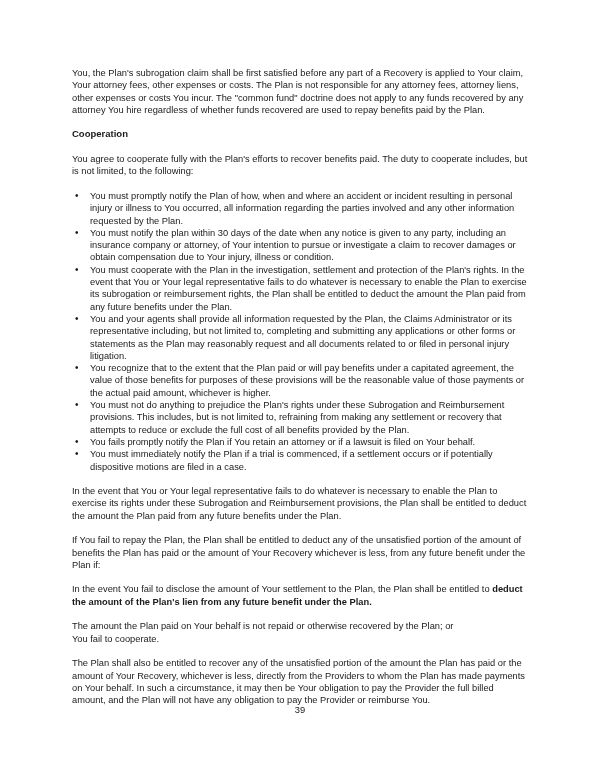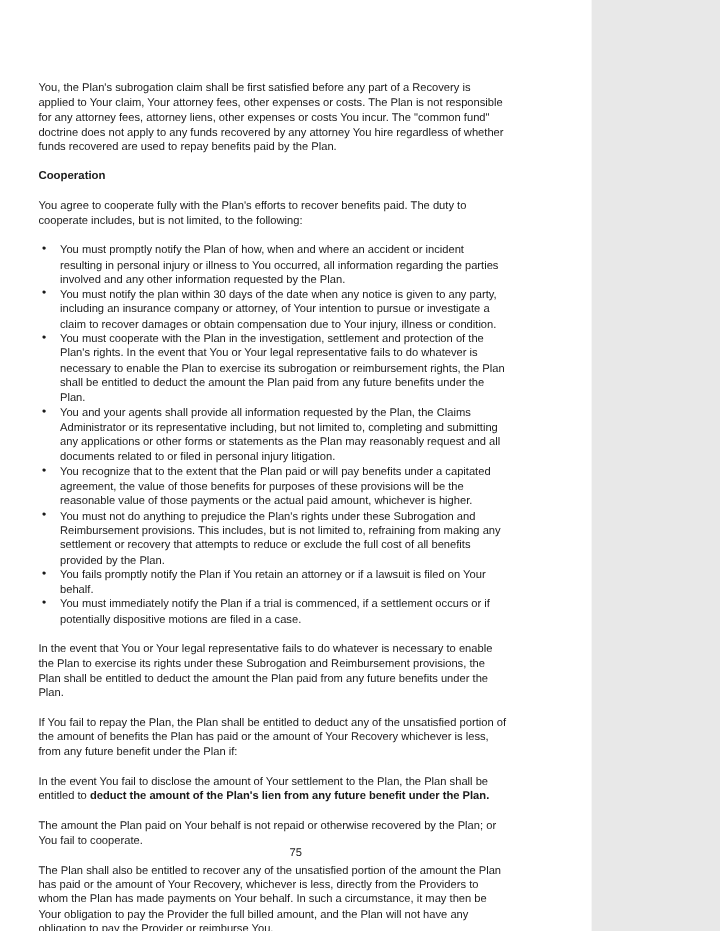--- a/index.html
+++ b/index.html
@@ -1,24 +1,24 @@
 <!DOCTYPE html>
 <html><head>
 <meta charset="utf-8">
 <style>
   * { margin: 0; padding: 0; box-sizing: border-box; }
   html, body { background: #e8e8e8; }
   body { width: 600px; font-family: "Liberation Sans", sans-serif; }
   .page {
     position: relative;
-    width: 493px;
+    width: 600px;
     height: 776px;
     background: #ffffff;
     color: #1a1a1a;
-    padding: 67px 71px 0 32px;
+    padding: 67px 71px 0 72px;
     font-size: 9.3px;
     line-height: 12.3px;
     overflow: hidden;
   }
   .para { margin-bottom: 12.3px; }
   .heading {
     font-size: 9.5px;
     font-weight: bold;
     margin: 0 0 12.3px 0;
     line-height: 12.3px;
@@ -80,15 +80,15 @@
     <span>In the event You fail to disclose the amount of Your settlement to the Plan, the Plan shall be entitled to </span><span class="bold">deduct the amount of the Plan's lien from any future benefit under the Plan.</span>
   </p>
 
   <p class="para">
     <span>The amount the Plan paid on Your behalf is not repaid or otherwise recovered by the Plan; or</span><br>
     <span>You fail to cooperate.</span>
   </p>
 
   <p class="para">The Plan shall also be entitled to recover any of the unsatisfied portion of the amount the Plan has paid or the amount of Your Recovery, whichever is less, directly from the Providers to whom the Plan has made payments on Your behalf. In such a circumstance, it may then be Your obligation to pay the Provider the full billed amount, and the Plan will not have any obligation to pay the Provider or reimburse You.</p>
 
-  <div class="page-number">75</div>
+  <div class="page-number">39</div>
 
 </div>
 
 </body></html>

